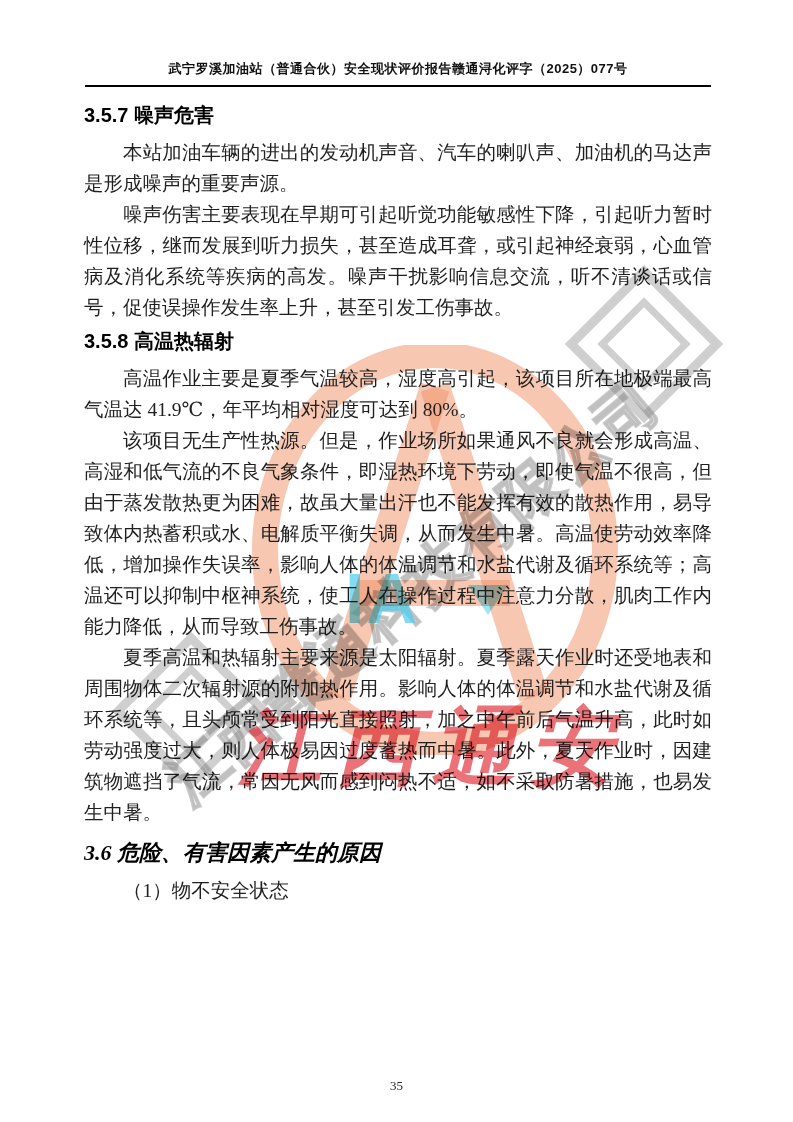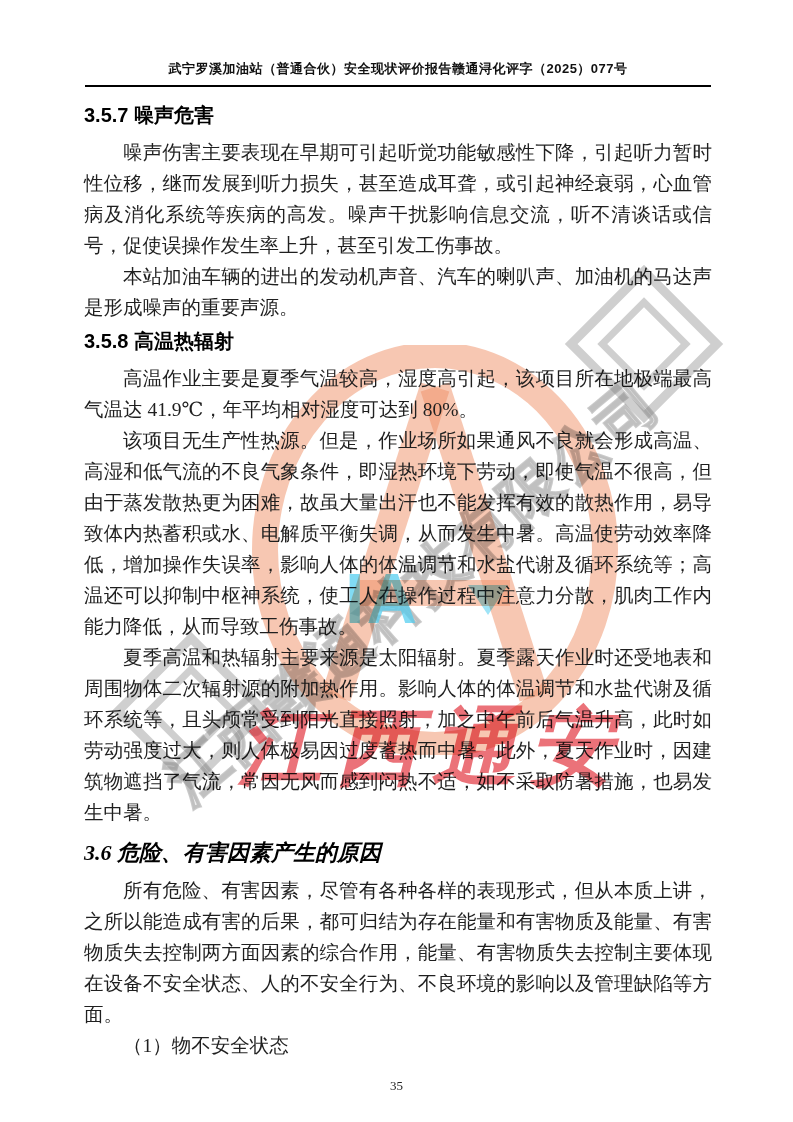--- a/index.html
+++ b/index.html
@@ -178,30 +178,29 @@
   </div>
 
   <div class="hdr">
     <span>武宁罗溪加油站（普通合伙）安全现状评价报告</span>
     <span>赣通浔化评字（2025）077号</span>
   </div>
   <div class="hdr-rule"></div>
 
   <div class="body-col">
     <div class="sec-heading">3.5.7 噪声危害</div>
+    <p class="para">本站加油车辆的进出的发动机声音、汽车的喇叭声、加油机的马达声是形成噪声的重要声源。</p>
     <p class="para">噪声伤害主要表现在早期可引起听觉功能敏感性下降，引起听力暂时性位移，继而发展到听力损失，甚至造成耳聋，或引起神经衰弱，心血管病及消化系统等疾病的高发。噪声干扰影响信息交流，听不清谈话或信号，促使误操作发生率上升，甚至引发工伤事故。</p>
-    <p class="para">本站加油车辆的进出的发动机声音、汽车的喇叭声、加油机的马达声是形成噪声的重要声源。</p>
 
     <div class="sec-heading">3.5.8 高温热辐射</div>
     <p class="para">高温作业主要是夏季气温较高，湿度高引起，该项目所在地极端最高气温达 41.9℃，年平均相对湿度可达到 80%。</p>
     <p class="para">该项目无生产性热源。但是，作业场所如果通风不良就会形成高温、高湿和低气流的不良气象条件，即湿热环境下劳动，即使气温不很高，但由于蒸发散热更为困难，故虽大量出汗也不能发挥有效的散热作用，易导致体内热蓄积或水、电解质平衡失调，从而发生中暑。高温使劳动效率降低，增加操作失误率，影响人体的体温调节和水盐代谢及循环系统等；高温还可以抑制中枢神系统，使工人在操作过程中注意力分散，肌肉工作内能力降低，从而导致工伤事故。</p>
     <p class="para">夏季高温和热辐射主要来源是太阳辐射。夏季露天作业时还受地表和周围物体二次辐射源的附加热作用。影响人体的体温调节和水盐代谢及循环系统等，且头颅常受到阳光直接照射，加之中午前后气温升高，此时如劳动强度过大，则人体极易因过度蓄热而中暑。此外，夏天作业时，因建筑物遮挡了气流，常因无风而感到闷热不适，如不采取防暑措施，也易发生中暑。</p>
 
     <div class="sec-heading kai">3.6 危险、有害因素产生的原因</div>
-    <p class="para">所有危险、有害因素，尽管有各种各样的表现形式，但从本质上讲，之所以能造成有害的后果，都可归结为存在能量和有害物质及能量、有害物质失去控制两方面因素的综合作用，能量、有害物质失去控制主要体现在设备不安全状态、人的不安全行为、不良环境的影响以及管理缺陷等方面。</p>
     <p class="para">（1）物不安全状态</p>
   </div>
 
   <div class="footer">35</div>
 
   <div class="wm-over">
     <div class="wm-gray-text">江西赣通科技有限公司</div>
     <div class="wm-diamond d1">
         <div class="inner"></div>
       </div>

